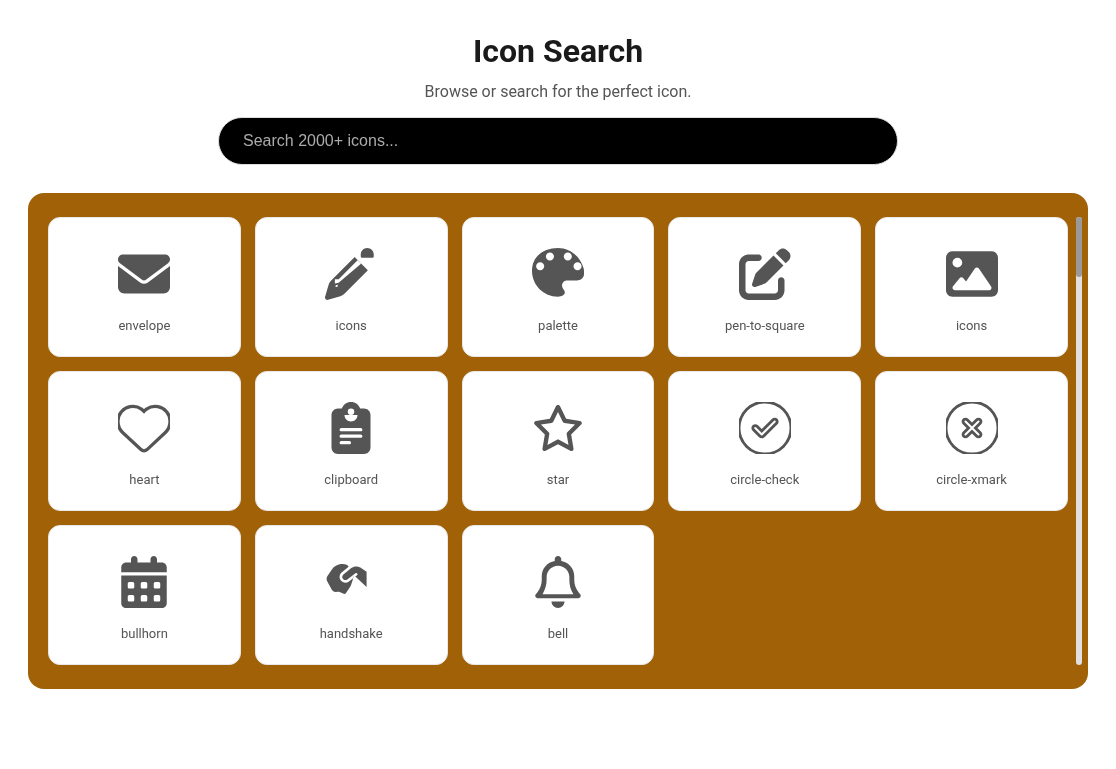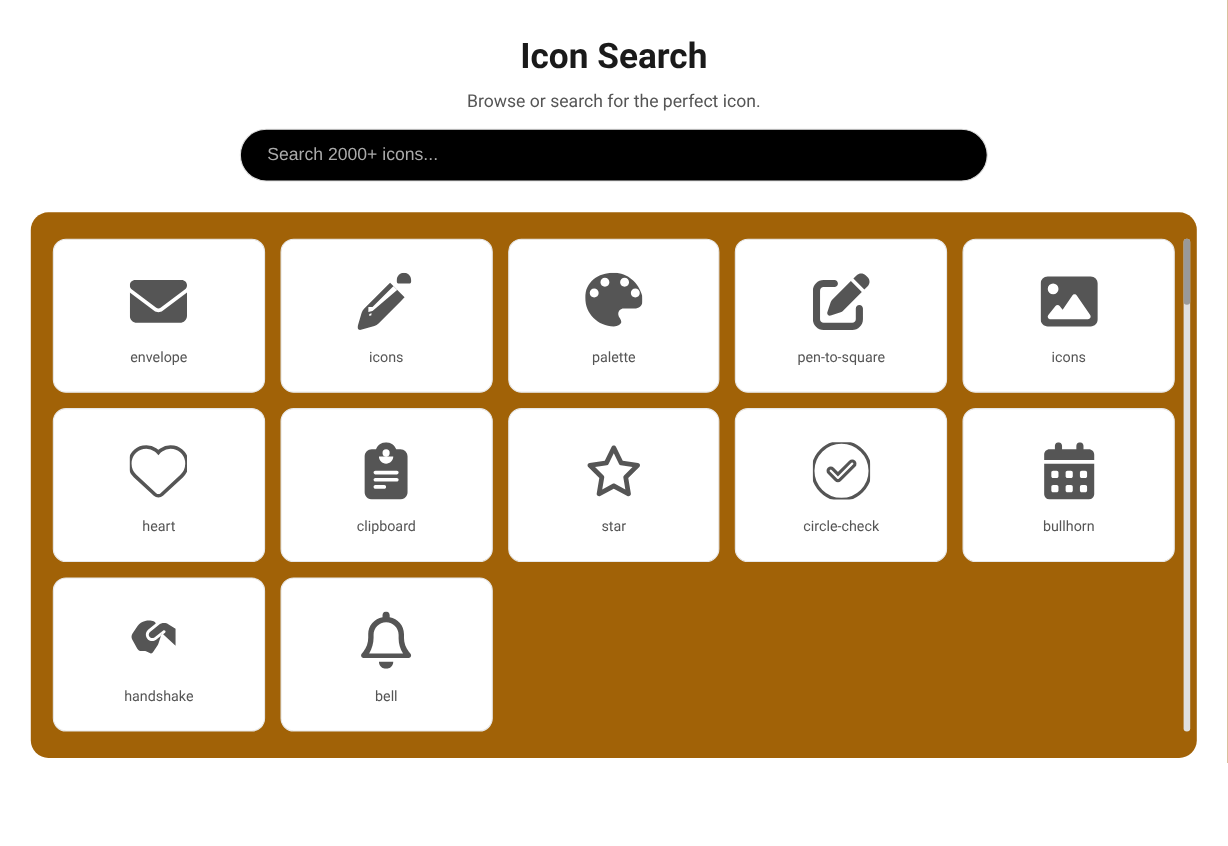--- a/index.html
+++ b/index.html
@@ -190,20 +190,28 @@
       <div class="icon-card">
       <span>
         <svg viewBox="0 0 512 512">
             <path d="M256 512A256 256 0 1 0 256 0a256 256 0 1 0 0 512zM369 209L241 337c-9.4 9.4-24.6 9.4-33.9 0l-64-64c-9.4-9.4-9.4-24.6 0-33.9s24.6-9.4 33.9 0l47 47L335 175c9.4-9.4 24.6-9.4 33.9 0s9.4 24.6 0 33.9z" fill="none" stroke="#555" stroke-width="28"></path>
           </svg>
       </span>
       <span class="icon-label">circle-check</span>
     </div>
       <div class="icon-card">
       <span>
+        <svg viewBox="0 0 512 512">
+            <path d="M256 512A256 256 0 1 0 256 0a256 256 0 1 0 0 512zM175 175c9.4-9.4 24.6-9.4 33.9 0l47 47 47-47c9.4-9.4 24.6-9.4 33.9 0s9.4 24.6 0 33.9l-47 47 47 47c9.4 9.4 9.4 24.6 0 33.9s-24.6 9.4-33.9 0l-47-47-47 47c-9.4 9.4-24.6 9.4-33.9 0s-9.4-24.6 0-33.9l47-47-47-47c-9.4-9.4-9.4-24.6 0-33.9z" fill="none" stroke="#555" stroke-width="28"></path>
+          </svg>
+      </span>
+      <span class="icon-label">circle-xmark</span>
+    </div>
+      <div class="icon-card">
+      <span>
         <svg viewBox="0 0 448 512">
             <path d="M128 0c17.7 0 32 14.3 32 32V64H288V32c0-17.7 14.3-32 32-32s32 14.3 32 32V64h48c26.5 0 48 21.5 48 48v48H0V112C0 85.5 21.5 64 48 64H96V32c0-17.7 14.3-32 32-32zM0 192H448V464c0 26.5-21.5 48-48 48H48c-26.5 0-48-21.5-48-48V192zm64 80v32c0 8.8 7.2 16 16 16h32c8.8 0 16-7.2 16-16V272c0-8.8-7.2-16-16-16H80c-8.8 0-16 7.2-16 16zm128 0v32c0 8.8 7.2 16 16 16h32c8.8 0 16-7.2 16-16V272c0-8.8-7.2-16-16-16H208c-8.8 0-16 7.2-16 16zm144-16c-8.8 0-16 7.2-16 16v32c0 8.8 7.2 16 16 16h32c8.8 0 16-7.2 16-16V272c0-8.8-7.2-16-16-16H336zM64 400v32c0 8.8 7.2 16 16 16h32c8.8 0 16-7.2 16-16V400c0-8.8-7.2-16-16-16H80c-8.8 0-16 7.2-16 16zm144-16c-8.8 0-16 7.2-16 16v32c0 8.8 7.2 16 16 16h32c8.8 0 16-7.2 16-16V400c0-8.8-7.2-16-16-16H208zm112 16v32c0 8.8 7.2 16 16 16h32c8.8 0 16-7.2 16-16V400c0-8.8-7.2-16-16-16H336c-8.8 0-16 7.2-16 16z"></path>
           </svg>
       </span>
       <span class="icon-label">bullhorn</span>
     </div>
       <div class="icon-card">
       <span>
         <svg viewBox="0 0 640 512">
             <path d="M323.4 85.2l-96.8 78.4c-16.1 13-19.2 36.4-7 53.1c12.9 17.8 38 21.3 55.3 7.8l99.3-77.2c7-5.4 17-4.2 22.5 2.8s4.2 17-2.8 22.5l-20.9 16.2L512 316.8V128h-.7l-3.9-2.5L434.8 79c-15.3-9.8-33.2-15-51.4-15c-21.8 0-43 7.5-60 21.2zm22.8 124.4l-51.7 40.2C263 274.4 217.3 268 193.7 235.6c-22.7-31.1-16.6-75.5 13.7-99.2l83.2-67.5C287.1 41 229.6 26.3 172.1 39.8c-34.6 8.1-65.1 28.5-85.2 57.8L30.4 182C16.9 202.2 16.1 227.8 27 248.2L82.3 348.9c10.2 19.1 30.4 30 50.9 28.8l27.1-1.7c7.1-.5 14.1 .9 20.5 3.7l49 21.8c10 4.4 21.4 1.3 27.2-7.2l48.9-73.4c6.6-9.9 11.9-20.7 15.7-32l24-72.9c4.5-13.8 7-28.2 7-43l0-6.4z"></path>

